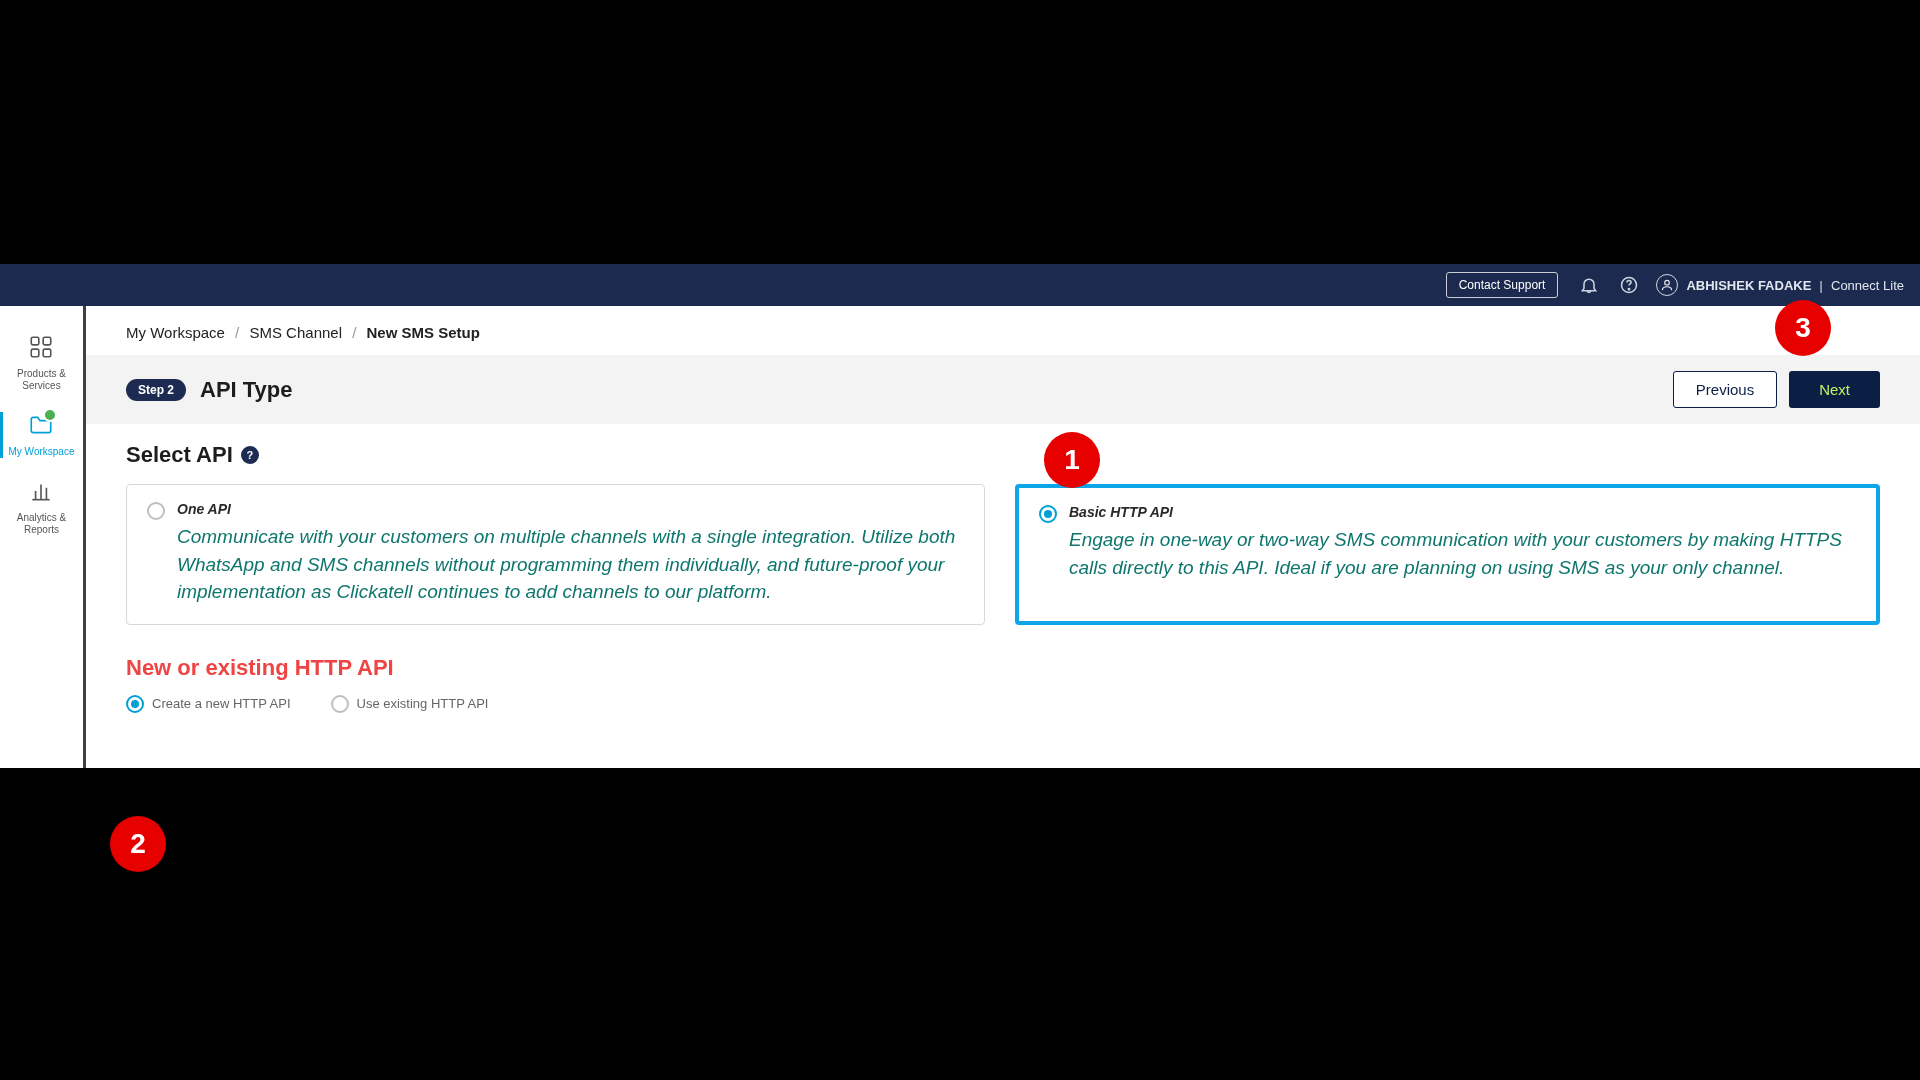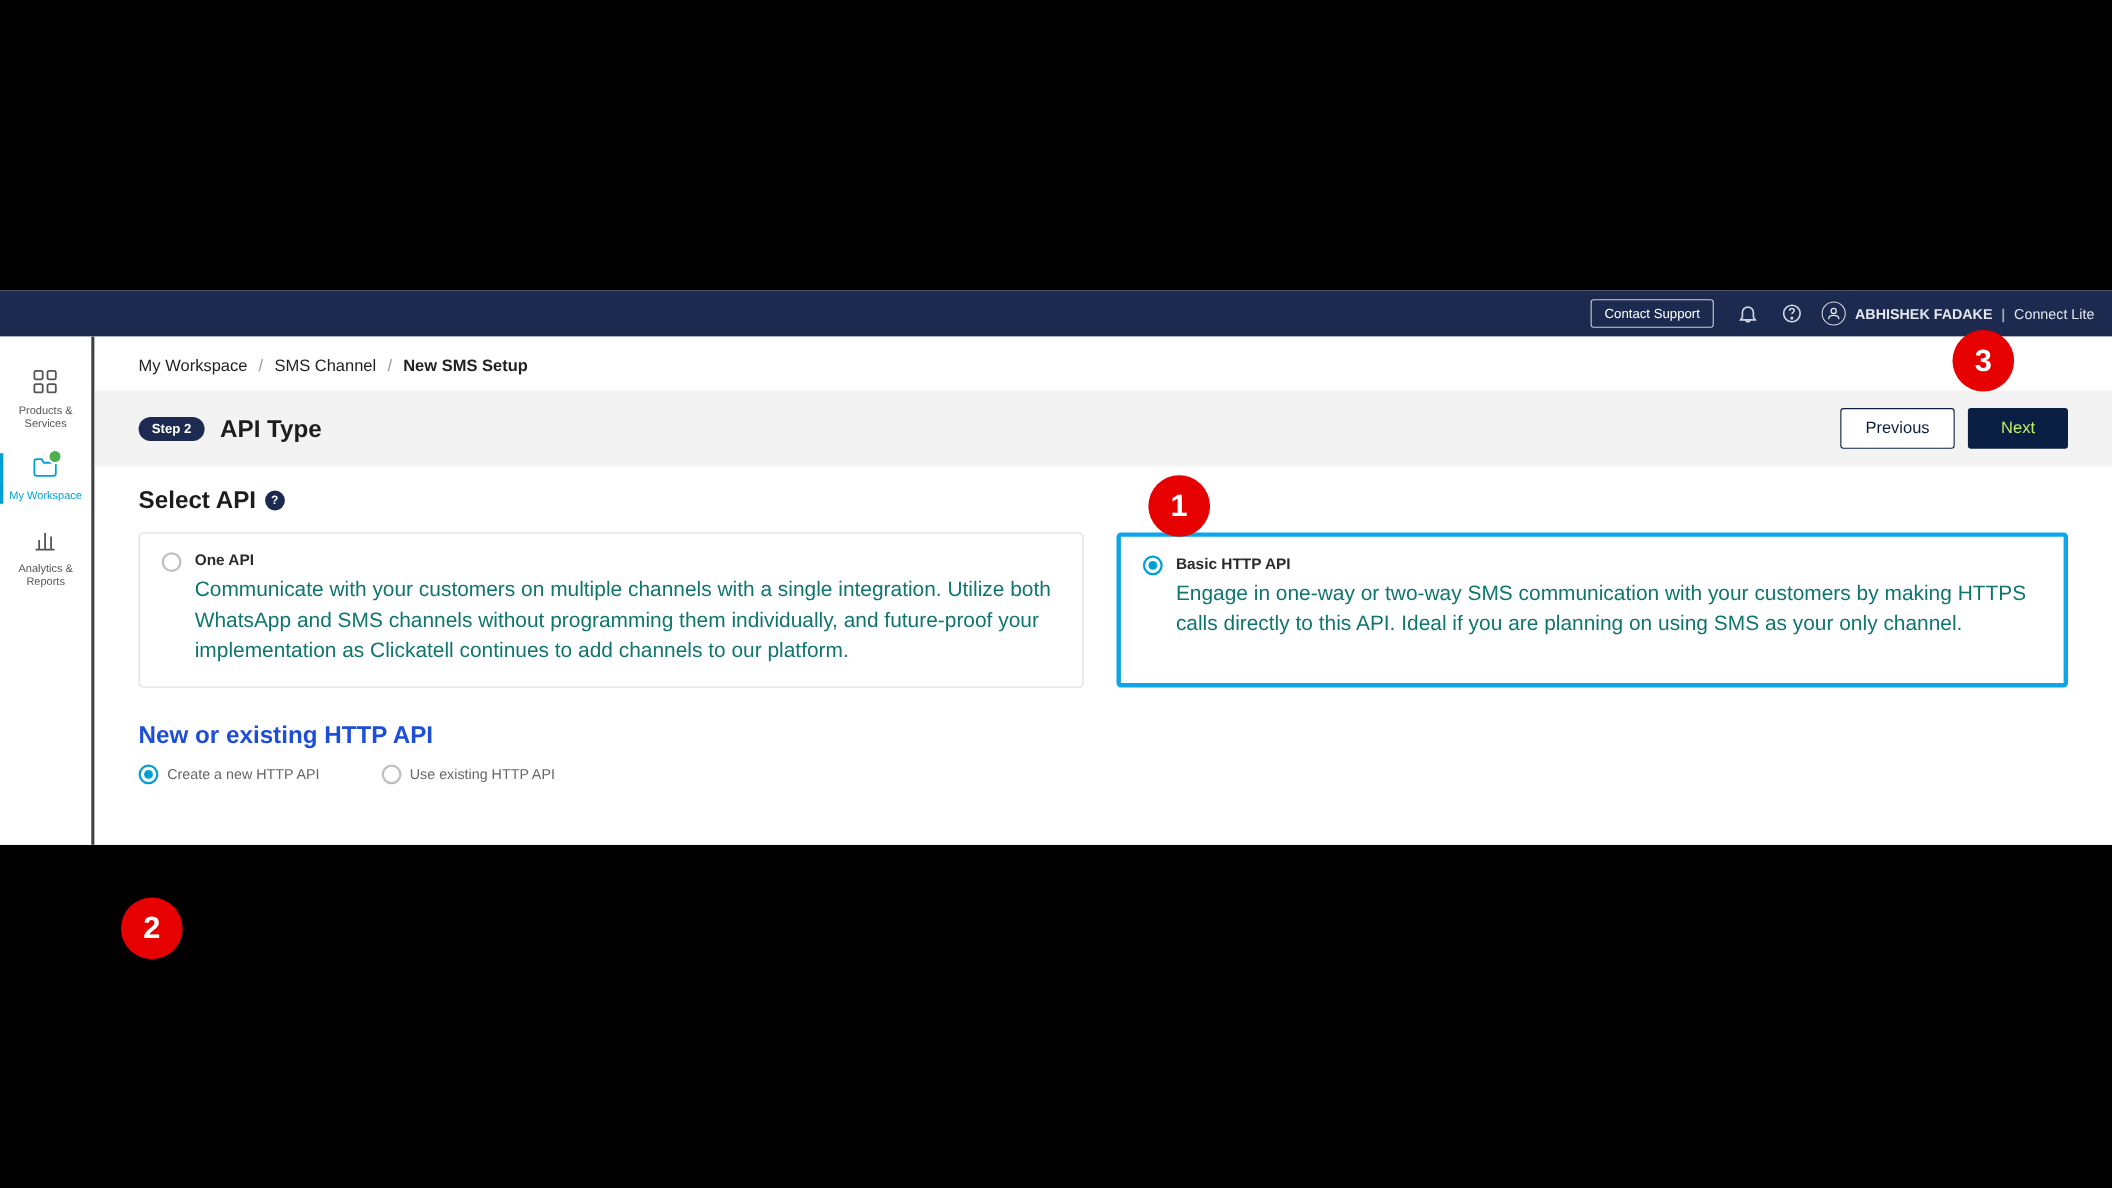--- a/index.html
+++ b/index.html
@@ -145,39 +145,40 @@
 }
 
 .cards { display:flex; gap:30px; margin-bottom:30px; }
 .card {
   flex:1;
   border:1px solid #d8d8d8;
   border-radius:4px;
   padding:16px 20px 18px;
   cursor:pointer;
   display:flex;
+  font-style:italic;
 }
 .card.selected { border:4px solid #0ea5e9; }
 .radio {
   width:18px; height:18px; border:2px solid #bfbfbf; border-radius:50%;
   margin-right:12px; flex-shrink:0; margin-top:1px;
   position:relative;
 }
 .card.selected .radio { border-color:#00a0d6; }
 .card.selected .radio::after {
   content:""; position:absolute; inset:3px; background:#00a0d6; border-radius:50%;
 }
 .card-body { }
 .card-title { font-size:14px; font-weight:700; color:#2a2a2a; margin-bottom:6px; }
 .card-desc { font-size:19px; color:#0f766e; line-height:1.45; }
 
 .section-h2 {
-  font-size:22px; font-weight:700; color:#1d4ed8; margin-bottom:14px;
-}
-.radio-row { display:flex; gap:56px; align-items:center; }
+  font-size:22px; font-weight:700; color:#ef4444; margin-bottom:14px;
+}
+.radio-row { display:flex; gap:40px; align-items:center; }
 .inline-radio { display:flex; align-items:center; cursor:pointer; }
 .inline-radio .radio { margin-right:8px; margin-top:0; width:18px; height:18px; }
 .inline-radio.selected .radio { border-color:#00a0d6; }
 .inline-radio.selected .radio::after {
   content:""; position:absolute; inset:3px; background:#00a0d6; border-radius:50%;
 }
 .inline-radio .r-label { font-size:13px; color:#666; }
 
 
 .anno {

